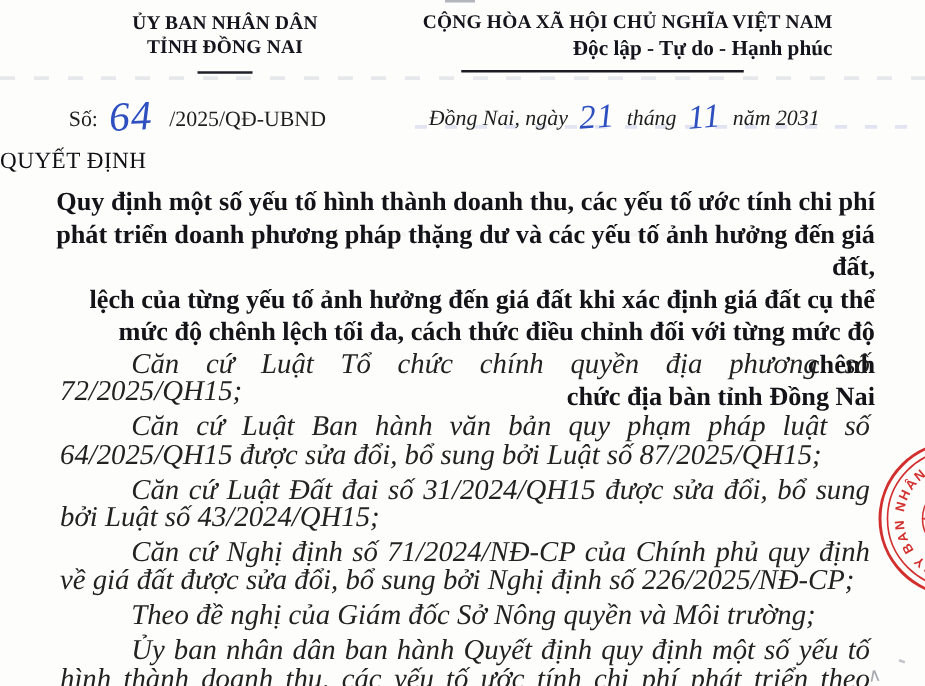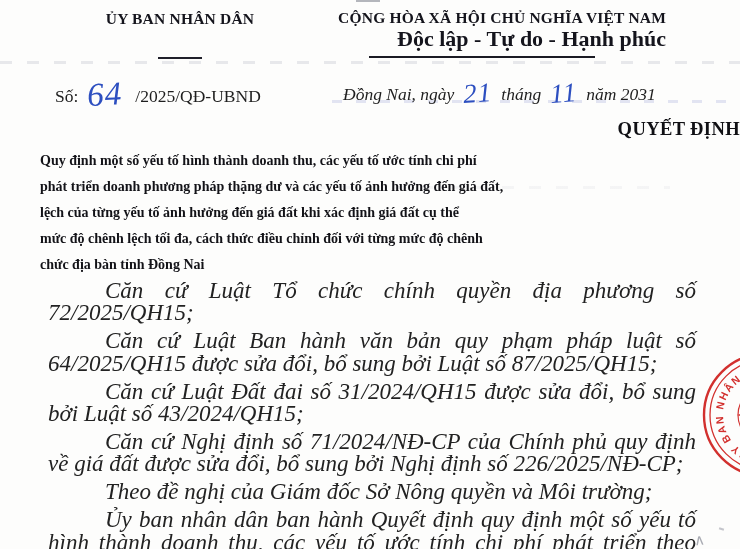--- a/index.html
+++ b/index.html
@@ -31,21 +31,21 @@
     letter-spacing:.2px;
   }
   .issuer-rule{left:158px;top:57px;width:44px;height:1.6px;background:#20202a;}
   .national{
     left:302px;top:8px;width:364px;
     text-align:right;
     font-weight:bold;
     color:var(--heading-ink);
   }
   .national .l1{font-size:15.5px;line-height:20px;letter-spacing:.2px;}
-  .national .l2{font-size:22px;line-height:22px;}
+  .national .l2{font-size:17px;line-height:22px;}
   .national-rule{left:369px;top:56px;width:226px;height:1.8px;background:#1b1b24;}
 
   
   .doc-number{left:55px;top:77px;font-size:17.5px;white-space:nowrap;}
   .doc-number .hand{
     display:inline-block;
     font-size:33px;line-height:28px;
     font-style:italic;
     color:var(--handwriting-blue);
     transform:rotate(-3deg) translateY(3px);
@@ -59,29 +59,29 @@
     color:var(--handwriting-blue);
     transform:rotate(-4deg) translateY(2px);
     margin:0 9px;
     letter-spacing:1px;
     font-style:italic;
   }
 
   
   .doc-title{
     left:0;top:119px;width:740px;
-    text-align:right;
-    font-size:18.5px;font-weight:bold;
+    text-align:left;
+    font-size:18.5px;font-weight:normal;
     letter-spacing:.4px;
     color:#101014;
   }
   .doc-subtitle{
     left:40px;top:148px;width:660px;
-    text-align:left;
-    font-size:14px;font-weight:bold;
+    text-align:right;
+    font-size:21px;font-weight:bold;
     line-height:26px;
     color:#131318;
   }
 
   
   .doc-body{
     left:48px;top:280px;width:648px;
   }
   .doc-body p{
     font-style:italic;
@@ -119,20 +119,21 @@
 </head>
 <body>
 
 <div class="abs topdash"></div>
 <div class="abs noise" style="left:0;top:61px;width:740px;"></div>
 <div class="abs noise blue" style="left:332px;top:100px;width:408px;"></div>
 <div class="abs noise" style="left:70px;top:186px;width:600px;opacity:.16;"></div>
 
 <div class="abs issuer">
   <div>ỦY BAN NHÂN DÂN</div>
+  <div>TỈNH ĐỒNG NAI</div>
 </div>
 <div class="abs issuer-rule"></div>
 
 <div class="abs national">
   <div class="l1">CỘNG HÒA XÃ HỘI CHỦ NGHĨA VIỆT NAM</div>
   <div class="l2">Độc lập - Tự do - Hạnh phúc</div>
 </div>
 <div class="abs national-rule"></div>
 
 <div class="abs doc-number"><span>Số:</span><span class="hand">64</span><span>/2025/QĐ-UBND</span></div>

